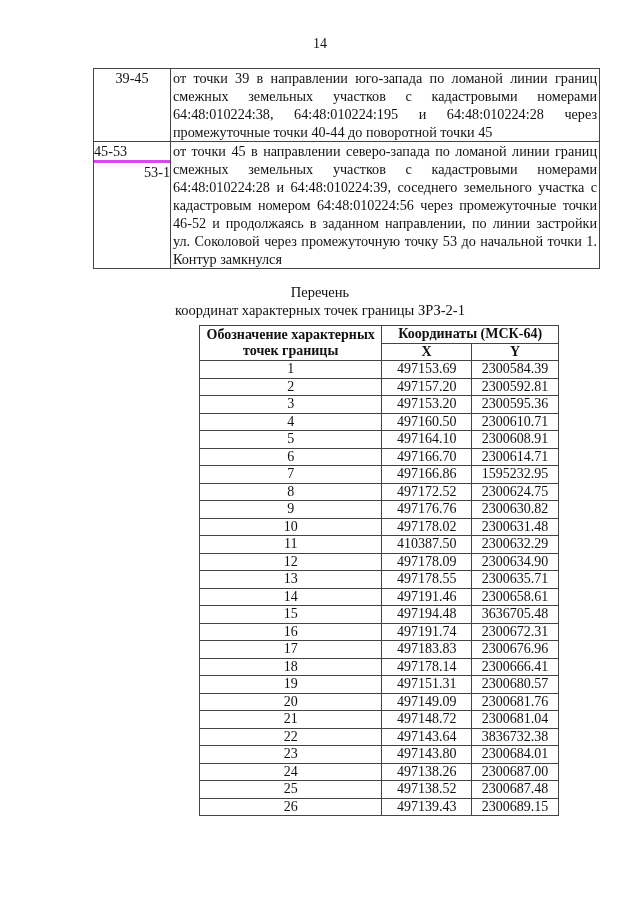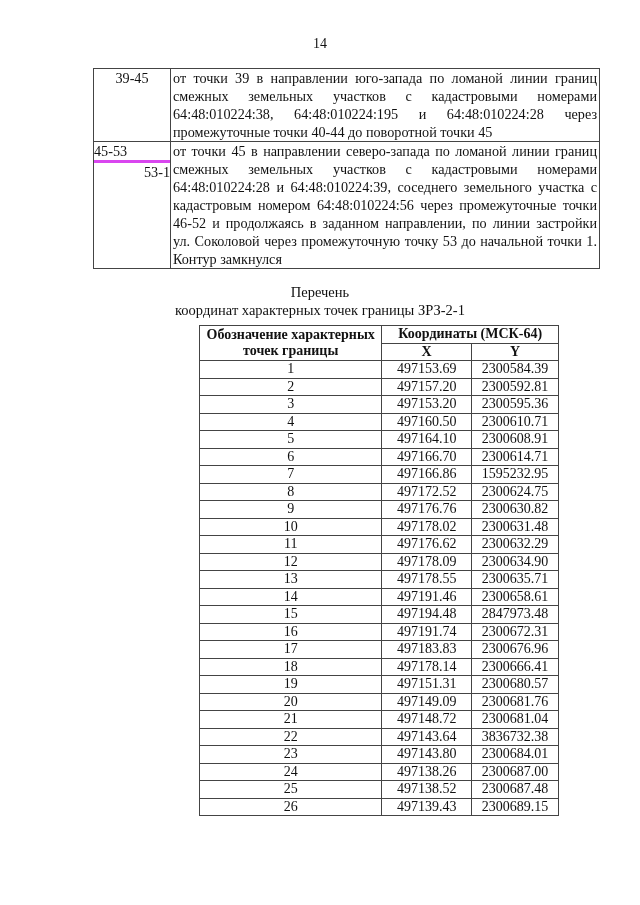--- a/index.html
+++ b/index.html
@@ -120,42 +120,42 @@
         <td>497176.76</td>
         <td>2300630.82</td>
       </tr>
       <tr>
         <td>10</td>
         <td>497178.02</td>
         <td>2300631.48</td>
       </tr>
       <tr>
         <td>11</td>
-        <td>497176.62</td>
+        <td>410387.50</td>
         <td>2300632.29</td>
       </tr>
       <tr>
         <td>12</td>
         <td>497178.09</td>
         <td>2300634.90</td>
       </tr>
       <tr>
         <td>13</td>
         <td>497178.55</td>
         <td>2300635.71</td>
       </tr>
       <tr>
         <td>14</td>
         <td>497191.46</td>
         <td>2300658.61</td>
       </tr>
       <tr>
         <td>15</td>
         <td>497194.48</td>
-        <td>2847973.48</td>
+        <td>3636705.48</td>
       </tr>
       <tr>
         <td>16</td>
         <td>497191.74</td>
         <td>2300672.31</td>
       </tr>
       <tr>
         <td>17</td>
         <td>497183.83</td>
         <td>2300676.96</td>

